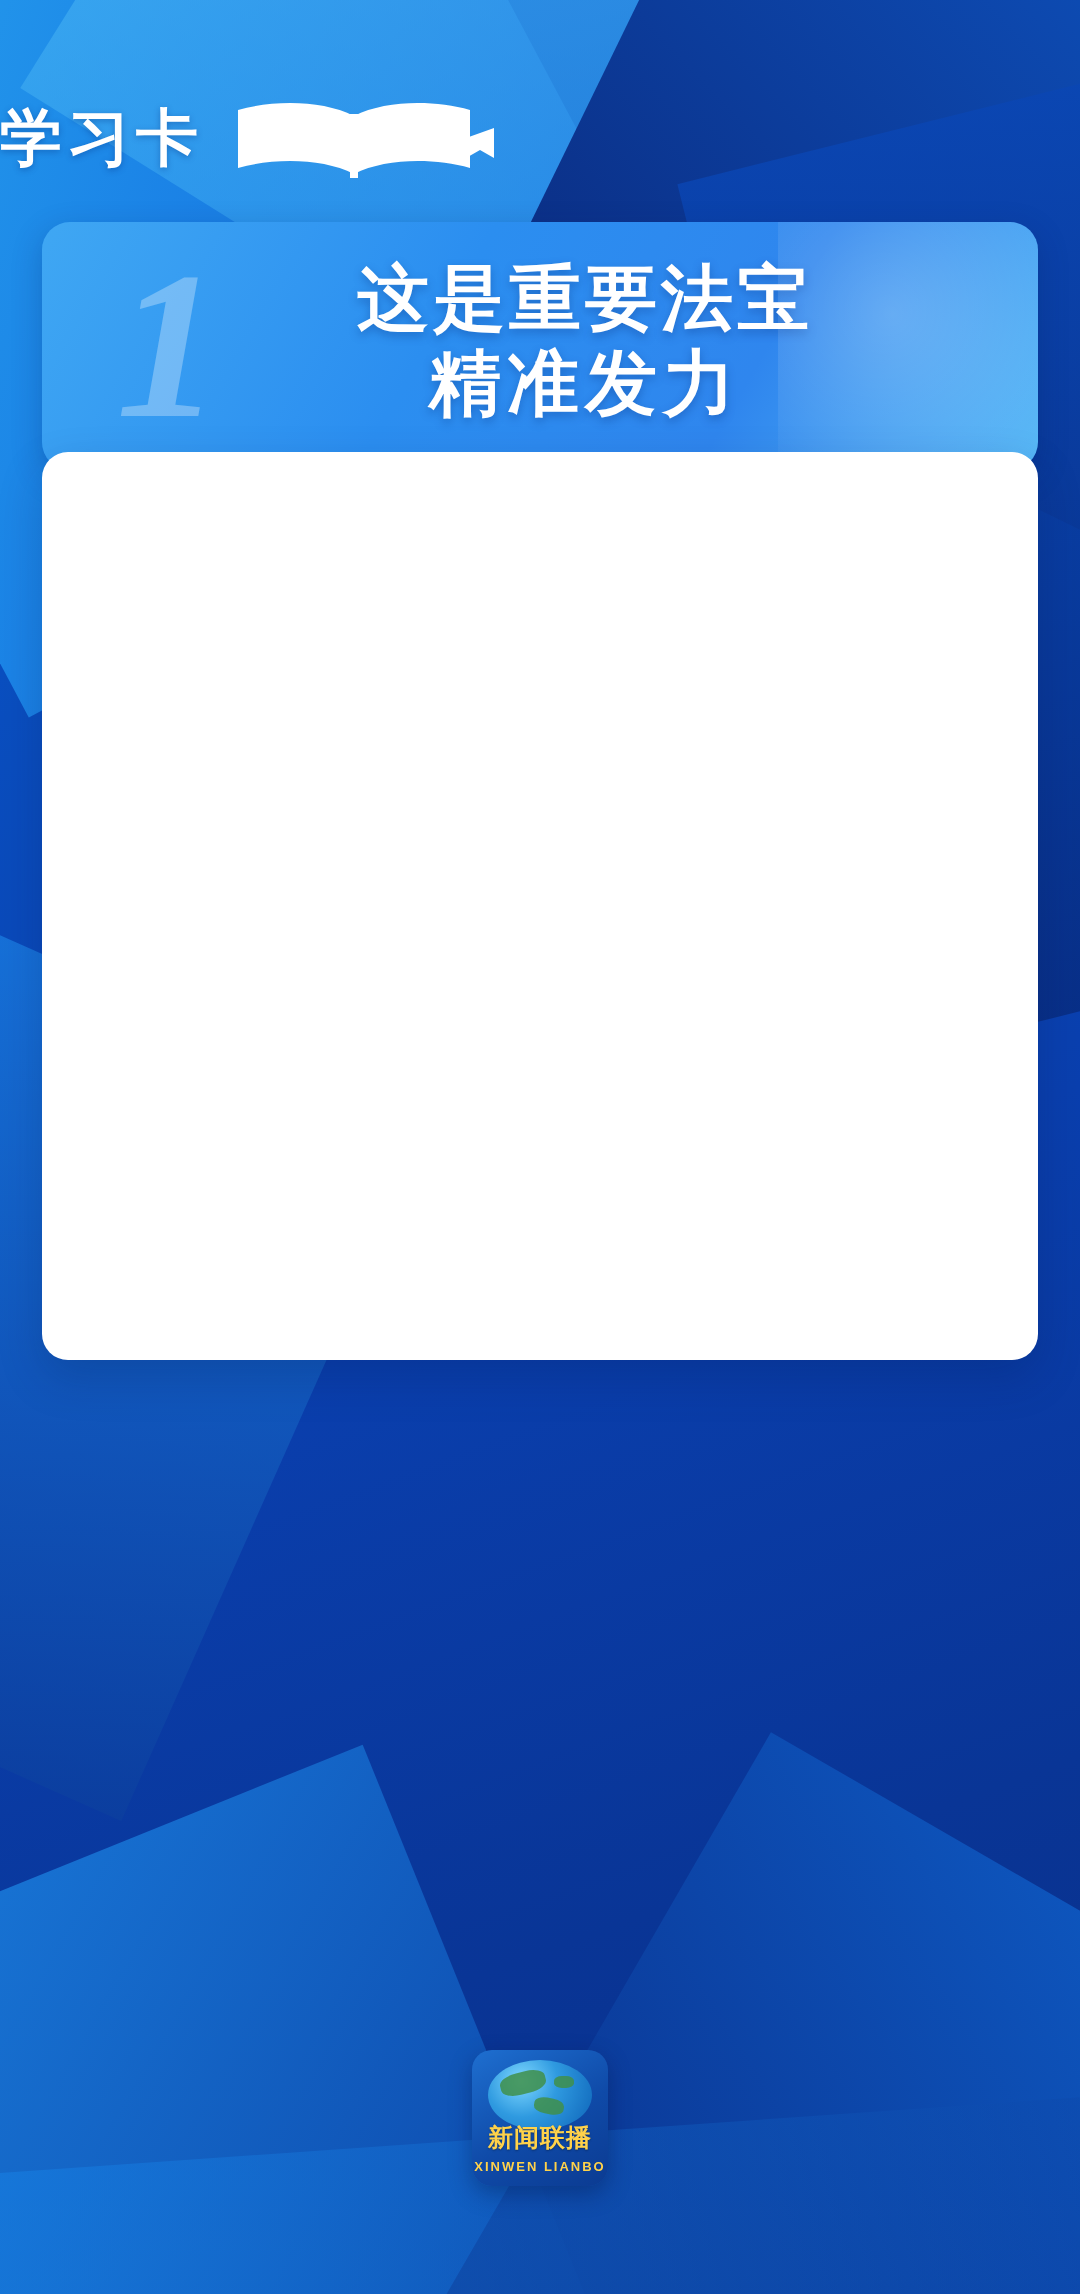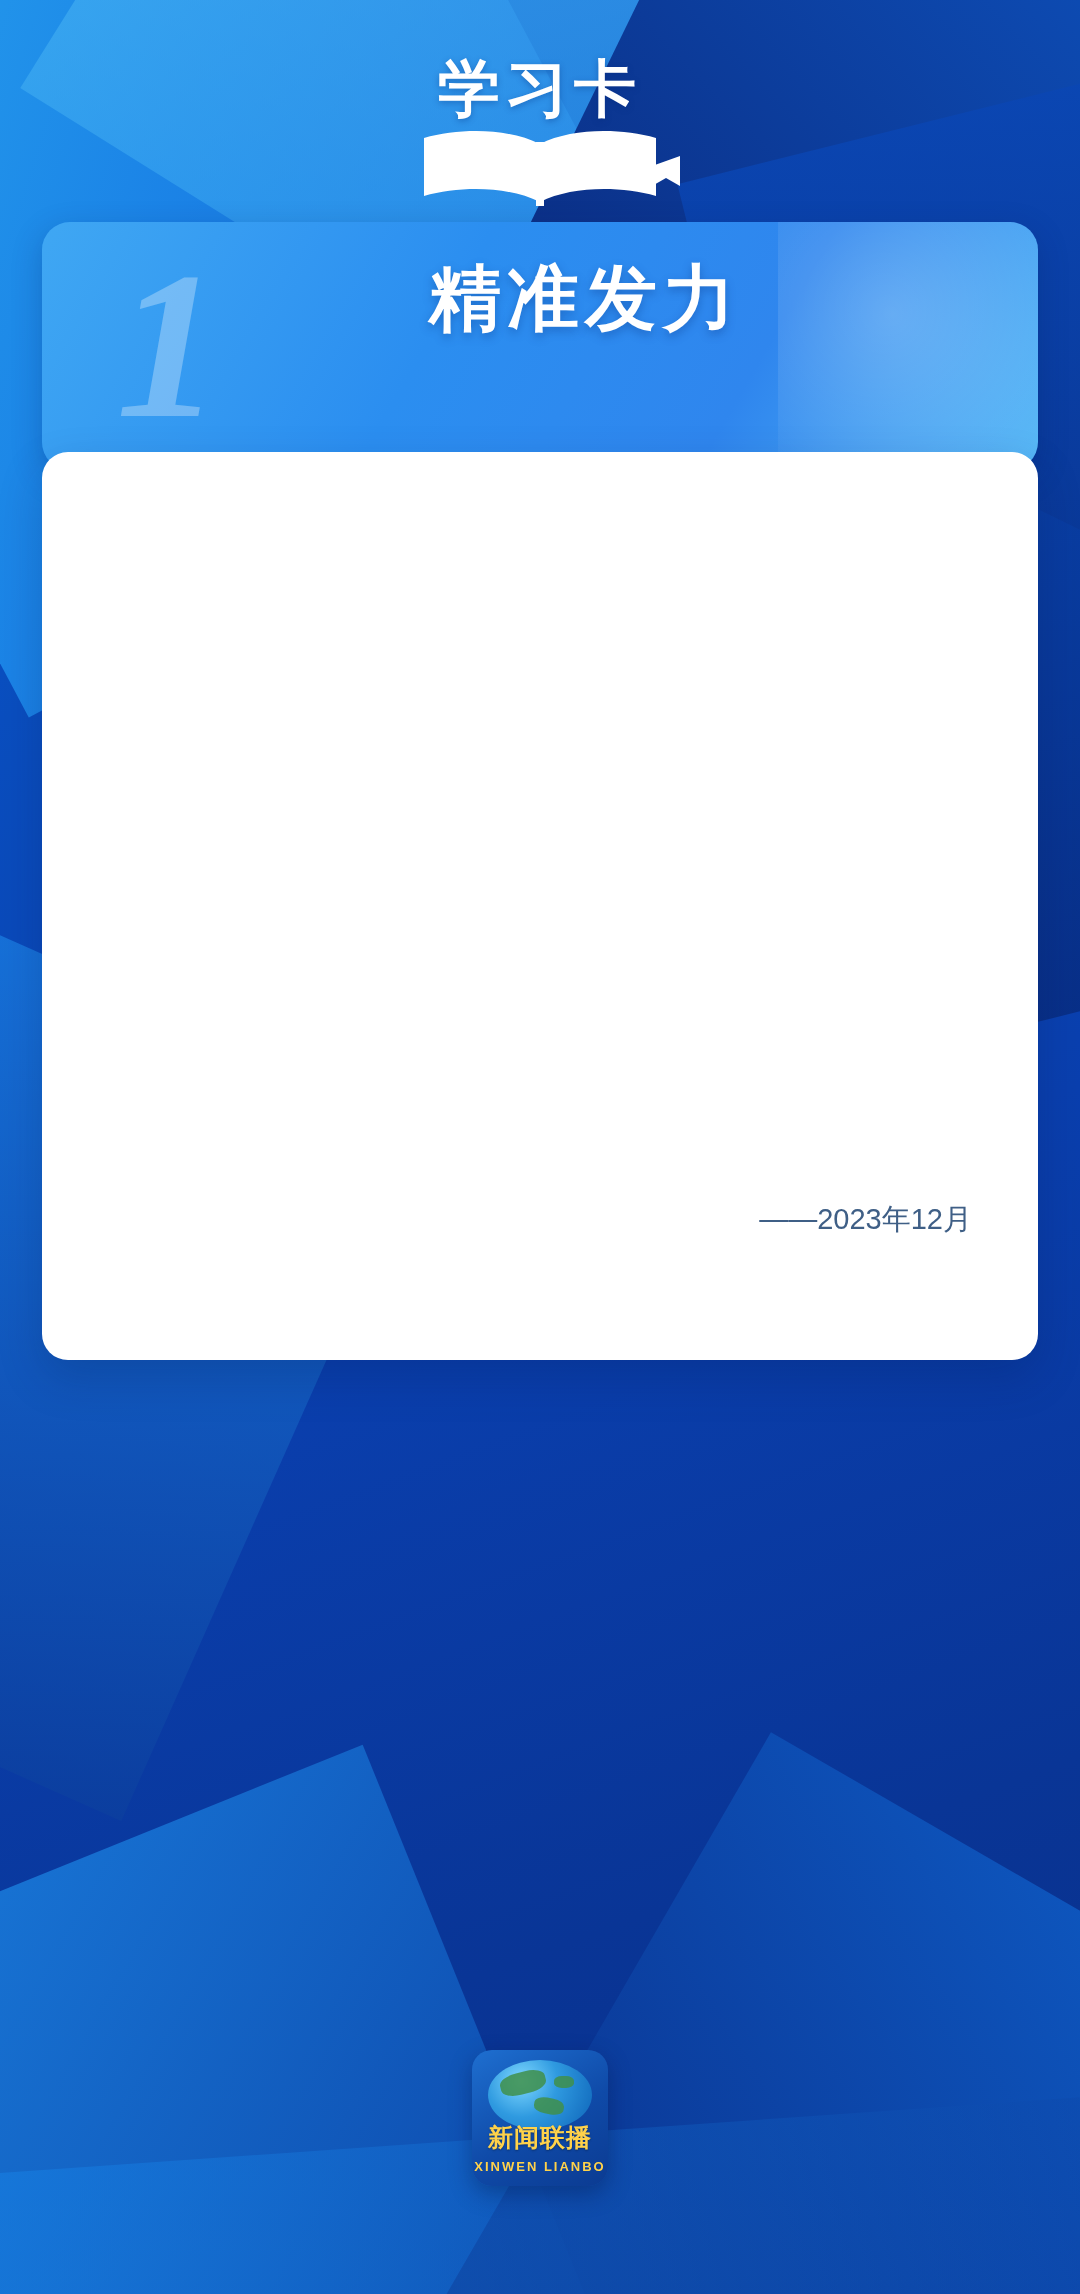--- a/index.html
+++ b/index.html
@@ -79,21 +79,21 @@
     background: linear-gradient(90deg, rgba(23,130,230,.55), rgba(10,54,150,.2));
     transform: rotate(-4deg);
   }
 
   
   #header {
     position: absolute;
     top: 58px; left: 0; right: 0;
     height: 160px;
     display: flex;
-    flex-direction: column;
+    flex-direction: row;
     align-items: center;
     justify-content: flex-start;
   }
   .logo-text {
     font-family: "Liberation Serif", "DejaVu Serif", serif;
     font-weight: bold;
     font-size: 62px;
     letter-spacing: 6px;
     color: #ffffff;
     line-height: 1;
@@ -267,27 +267,27 @@
         <path d="M150 18 C182 2 230 2 266 12 L266 70 C230 60 182 60 150 76 Z" fill="#ffffff"></path>
         <path d="M146 16 L154 16 L154 80 L146 80 Z" fill="#ffffff"></path>
         <path d="M262 40 L290 30 L290 60 L276 52 L262 60 Z" fill="#ffffff"></path>
       </svg>
     </div>
   </div>
 
   <div id="title-card">
     <div class="card-index">1</div>
     <div class="card-title">
+      <span class="line line1">这是重要法宝</span>
       <span class="line line2">精准发力</span>
     </div>
   </div>
 
   <div id="content-panel">
     <div id="attribution">
-      <span class="date">——2023年12月</span>
     </div>
   </div>
 
   <div id="footer-badge">
     <div class="globe">
       <span class="land l1"></span>
       <span class="land l2"></span>
       <span class="land l3"></span>
     </div>
     <div class="badge-name">新闻联播</div>

